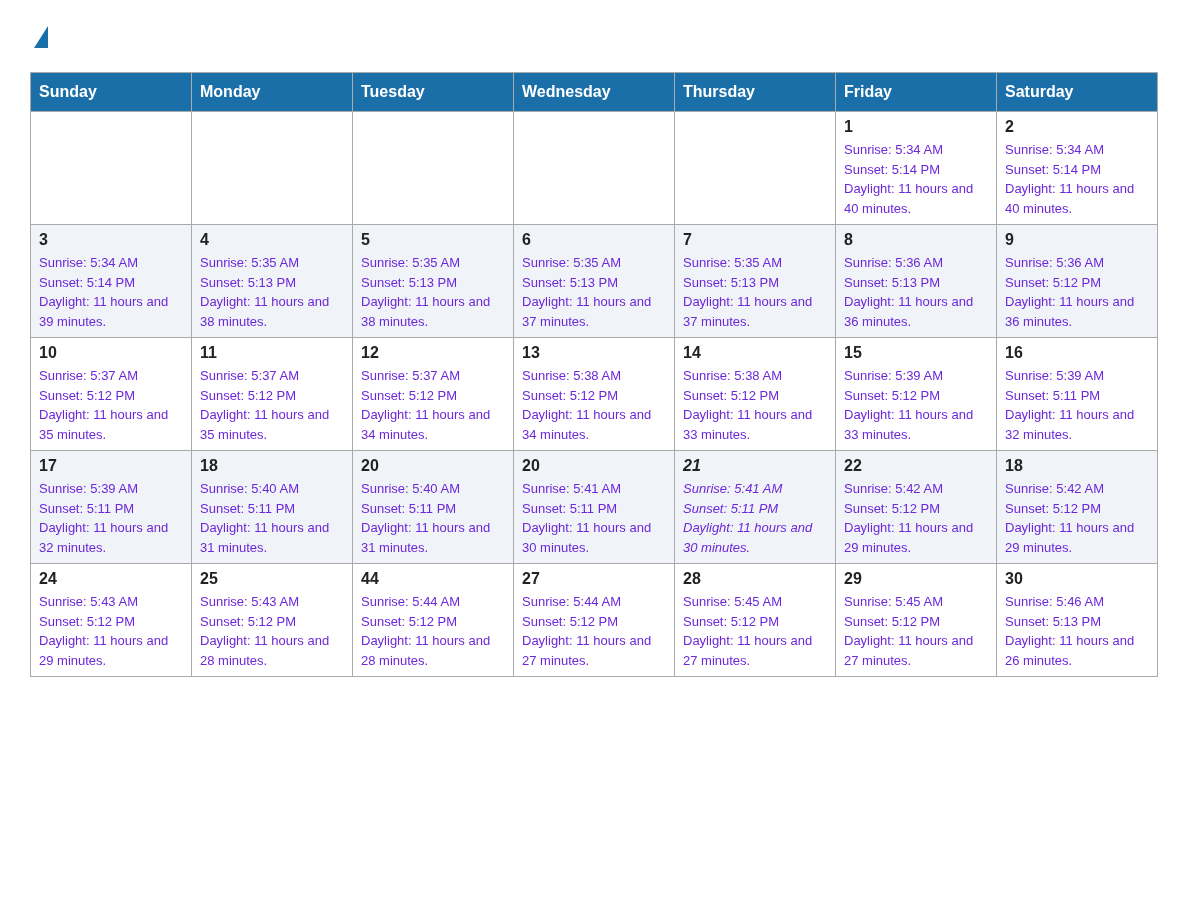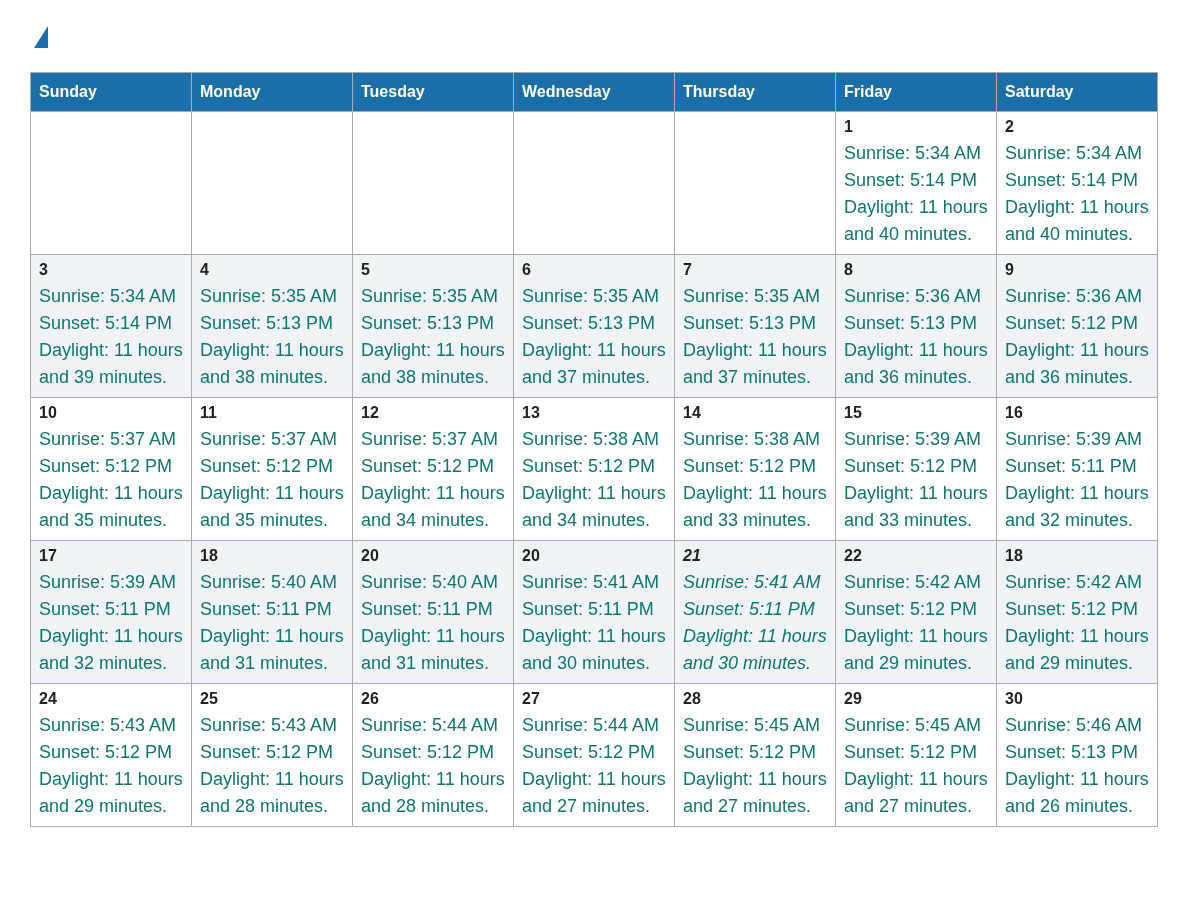--- a/index.html
+++ b/index.html
@@ -84,22 +84,22 @@
       width: 14.28%;
       min-height: 100px;
     }
     .day-number {
       font-size: 16px;
       font-weight: bold;
       color: #222;
       margin-bottom: 4px;
     }
     .day-info {
-      font-size: 18px;
-      color: #0f766e;
+      font-size: 13px;
+      color: #6d28d9;
       line-height: 1.5;
     }
     tbody tr:nth-child(odd) td {
       background-color: #f9f9f9;
     }
     tbody tr:nth-child(even) td {
       background-color: #fff;
     }
     
     tbody tr:first-child td {
@@ -244,21 +244,21 @@
       <tr>
         <td style="background-color: rgb(255, 255, 255);">
           <div class="day-number">24</div>
           <div class="day-info">Sunrise: 5:43 AM<br>Sunset: 5:12 PM<br>Daylight: 11 hours and 29 minutes.</div>
         </td>
         <td style="background-color: rgb(255, 255, 255);">
           <div class="day-number">25</div>
           <div class="day-info">Sunrise: 5:43 AM<br>Sunset: 5:12 PM<br>Daylight: 11 hours and 28 minutes.</div>
         </td>
         <td style="background-color: rgb(255, 255, 255);">
-          <div class="day-number">26</div>
+          <div class="day-number">44</div>
           <div class="day-info">Sunrise: 5:44 AM<br>Sunset: 5:12 PM<br>Daylight: 11 hours and 28 minutes.</div>
         </td>
         <td style="background-color: rgb(255, 255, 255);">
           <div class="day-number">27</div>
           <div class="day-info">Sunrise: 5:44 AM<br>Sunset: 5:12 PM<br>Daylight: 11 hours and 27 minutes.</div>
         </td>
         <td style="background-color: rgb(255, 255, 255);">
           <div class="day-number">28</div>
           <div class="day-info">Sunrise: 5:45 AM<br>Sunset: 5:12 PM<br>Daylight: 11 hours and 27 minutes.</div>
         </td>

